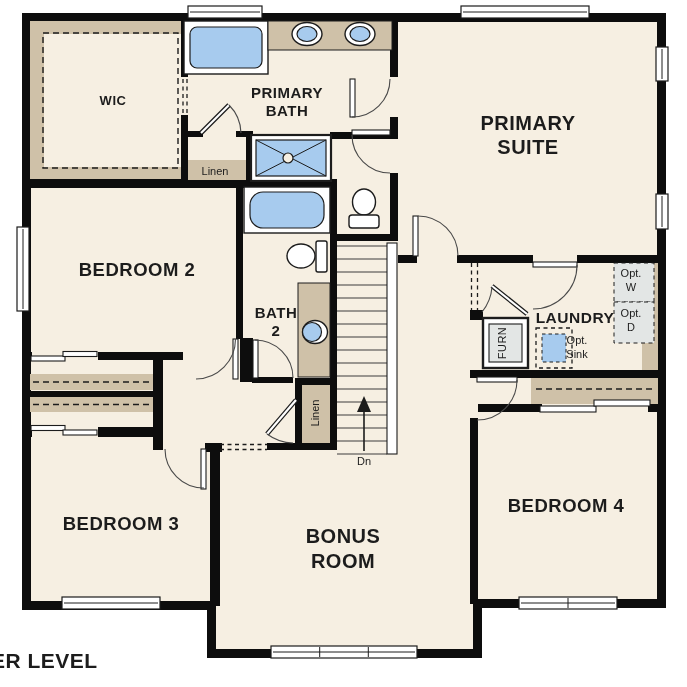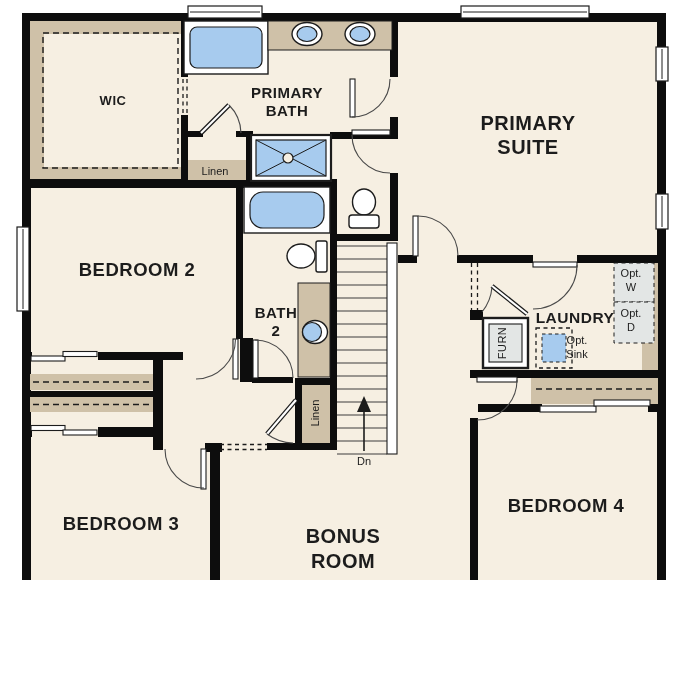--- a/index.html
+++ b/index.html
@@ -1,16 +1,16 @@
 <!DOCTYPE html>
 <html style="--bg: #ffffff; --floor: #f6efe2; --wall: #0d0d0d; --shelf: #cfc1a8; --blue: #a7cbee; --gray: #e3e6e5;"><head>
 <meta charset="utf-8">
 <style>
   html,body{margin:0;padding:0;background:#fff;}
-  .stage{width:687px;height:580px;position:relative;background:var(--bg,#fff);}
+  .stage{width:687px;height:687px;position:relative;background:var(--bg,#fff);}
   svg text{font-family:"Liberation Sans",sans-serif;fill:#1c1c1c;text-anchor:middle;}
   .room-lbl{font-weight:bold;letter-spacing:.5px;}
   .sm{font-size:11px;}
   .floor{fill:var(--floor);}
   .wall{fill:var(--wall);}
   .outer{fill:none;stroke:var(--wall);stroke-width:9;}
   .tan{fill:var(--shelf);}
   .tan-s{fill:var(--shelf);stroke:#1c1c1c;stroke-width:1;}
   .blue{fill:var(--blue);stroke:#1c1c1c;stroke-width:1.2;}
   .wht{fill:#fff;stroke:#1c1c1c;stroke-width:1.4;}

